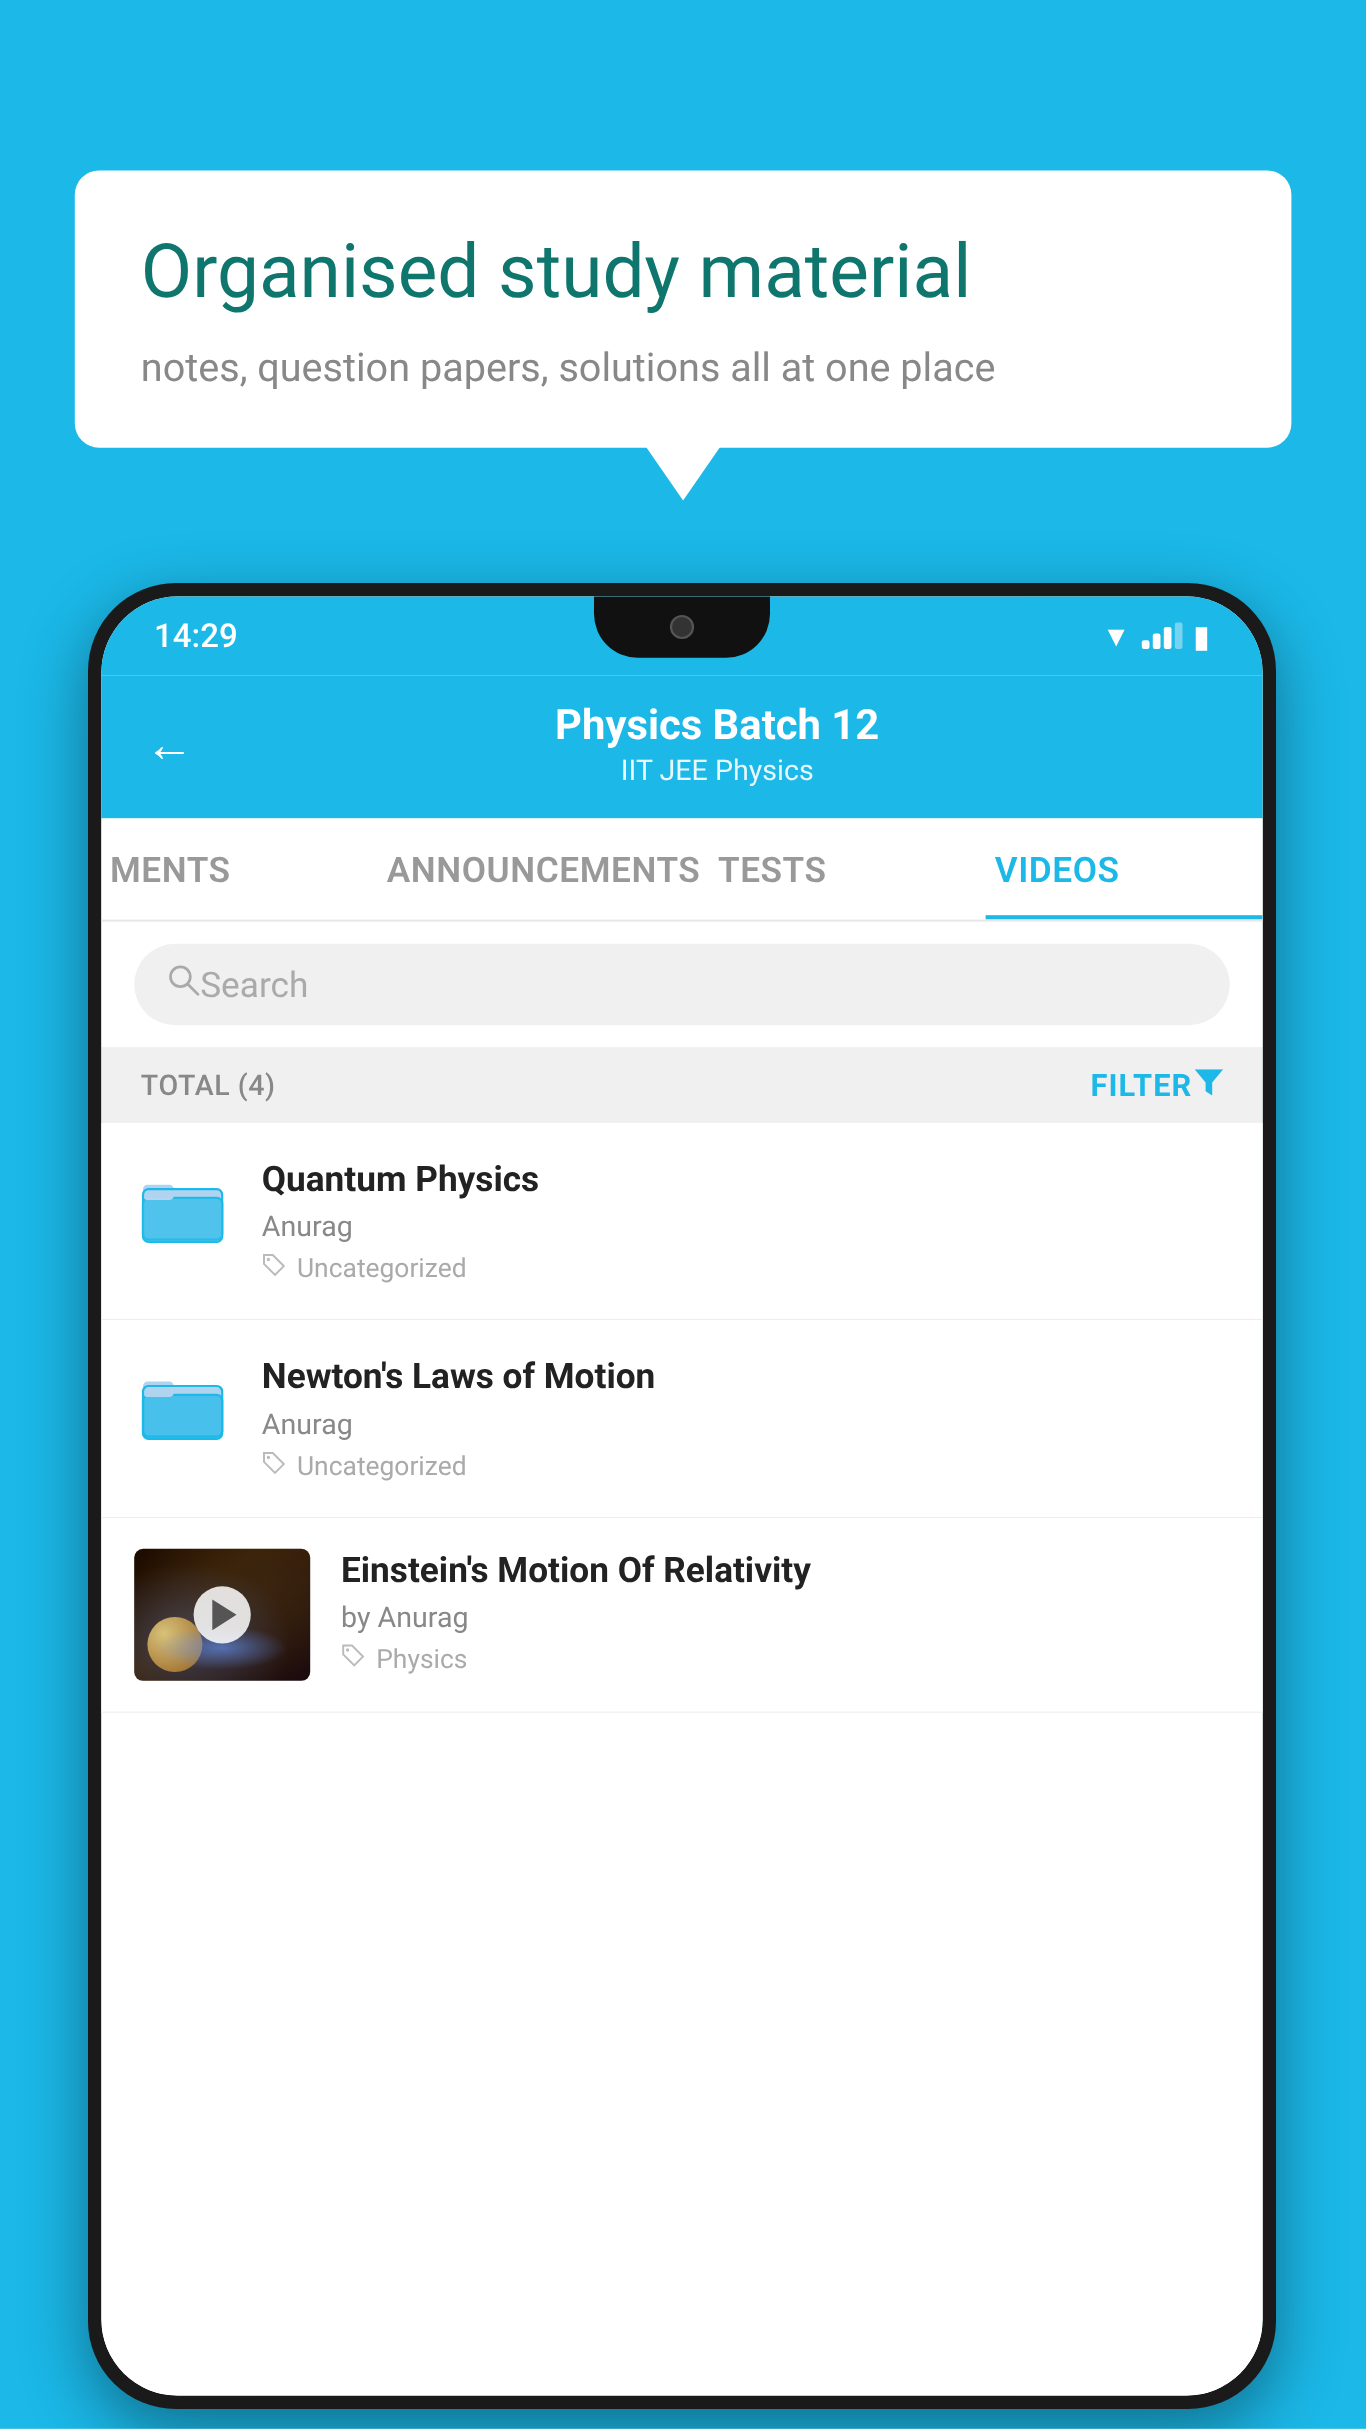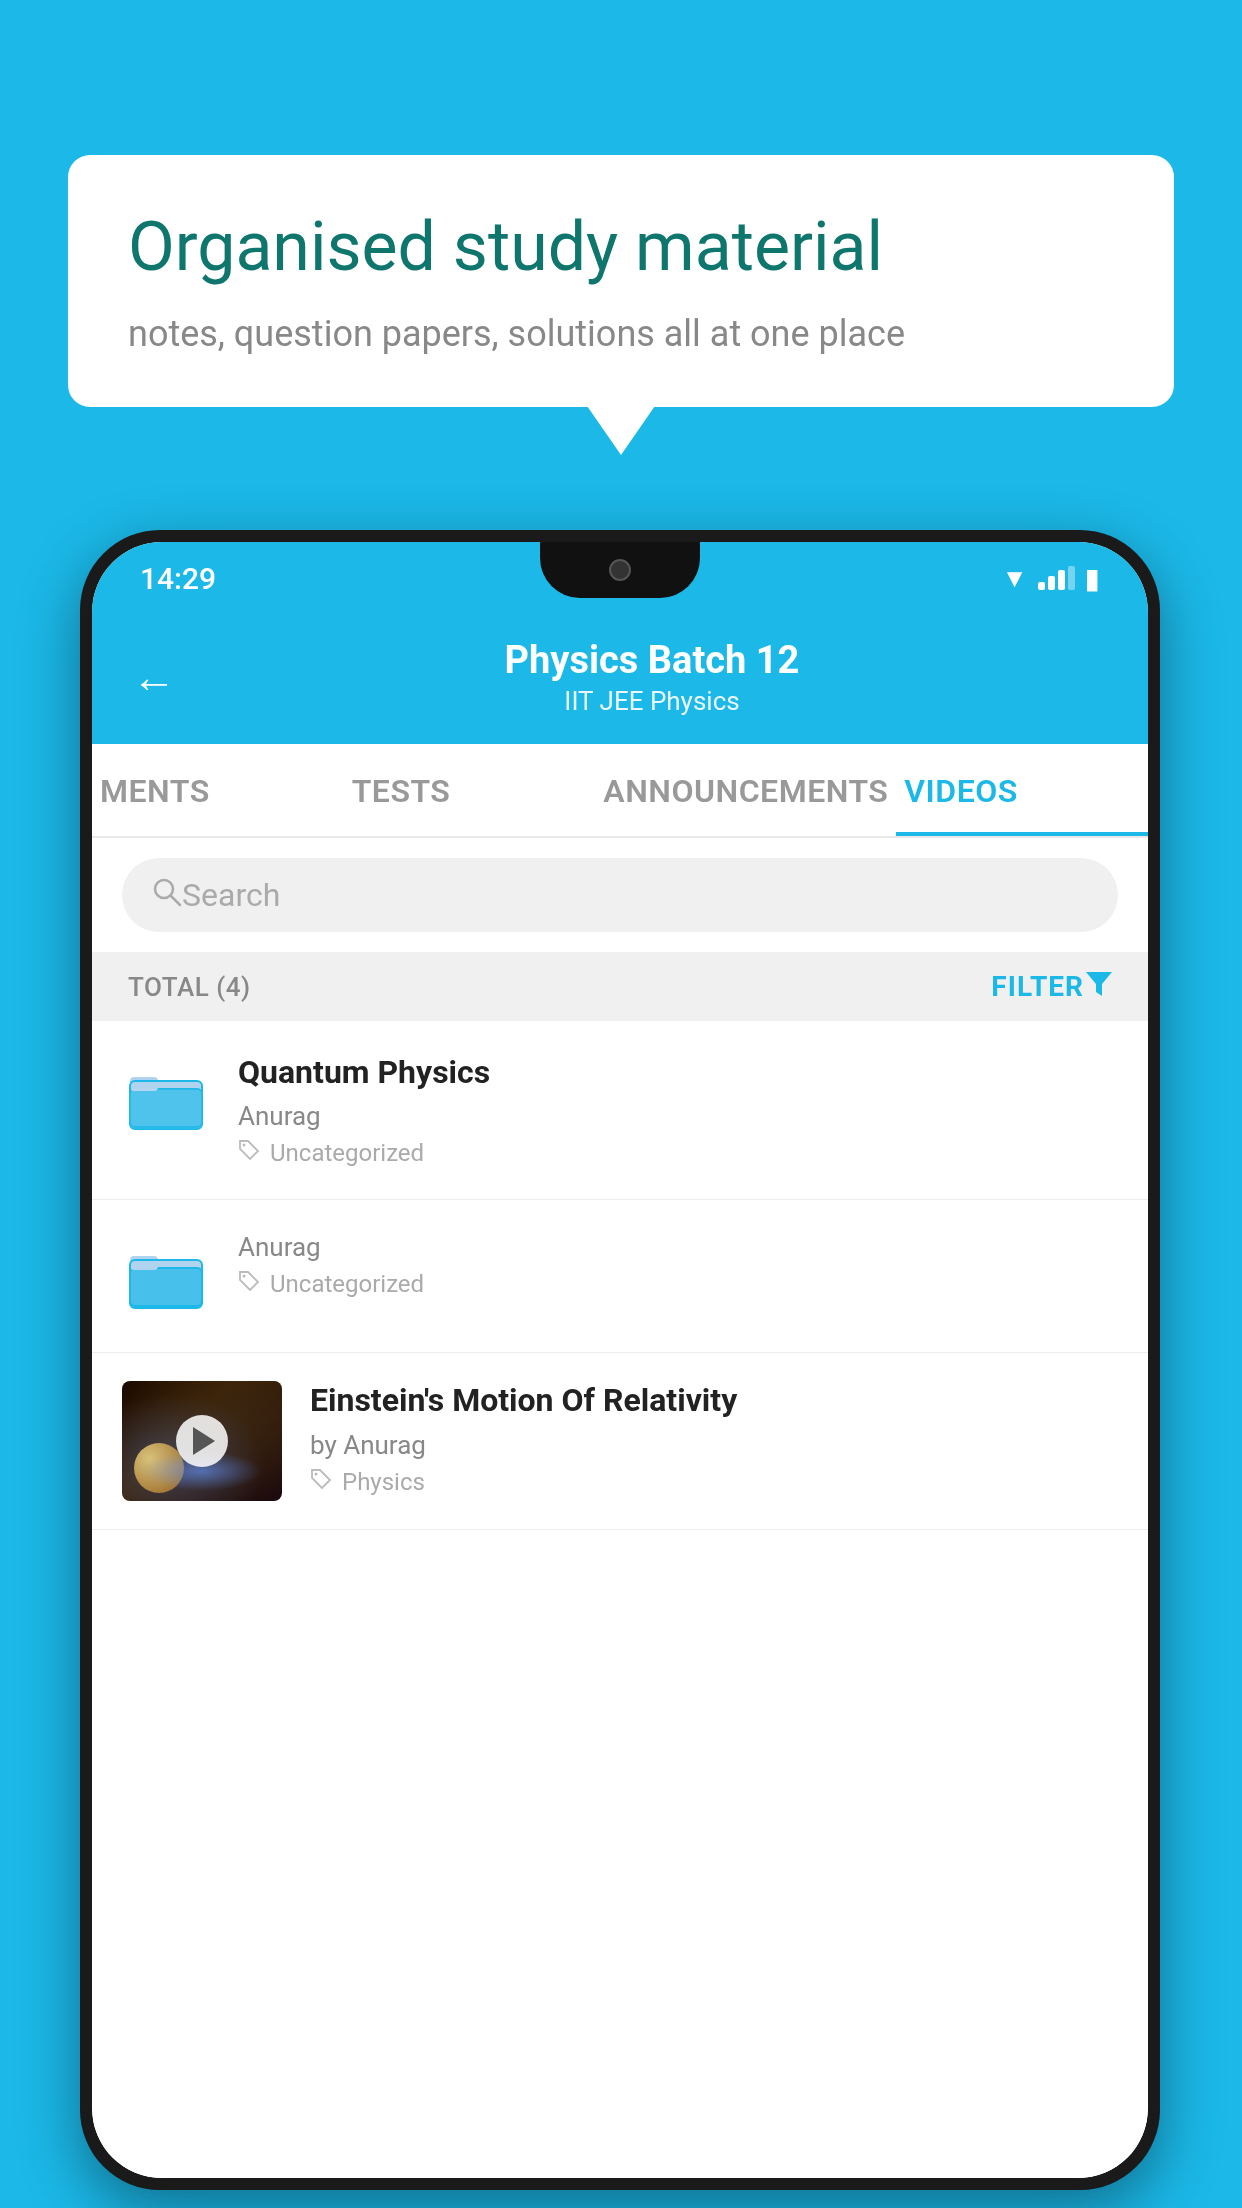--- a/index.html
+++ b/index.html
@@ -417,24 +417,24 @@
             <div class="header-subtitle">IIT JEE    Physics</div>
           </div>
         </div>
       </div>
 
       <div class="tabs-container">
         <div class="tab">
           <span>MENTS</span>
         </div>
         <div class="tab">
+          <span>ANNOUNCEMENTS</span>
+        </div>
+        <div class="tab">
           <span>TESTS</span>
-        </div>
-        <div class="tab">
-          <span>ANNOUNCEMENTS</span>
         </div>
         <div class="tab active">
           <span>VIDEOS</span>
         </div>
       </div>
 
       <div class="search-container">
         <div class="search-input-wrap">
           <span style="color:#aaa;font-size:30px;">
             <svg width="30" height="30" viewBox="0 0 30 30" fill="none">
@@ -495,20 +495,21 @@
           <div class="folder-icon-container">
             <svg class="folder-svg" viewBox="0 0 76 68" fill="none">
               <rect x="2" y="18" width="72" height="46" rx="5" fill="#b0d4f0"></rect>
               <rect x="2" y="26" width="72" height="40" rx="5" fill="#1bb8e8" opacity="0.7"></rect>
               <rect x="2" y="26" width="72" height="40" rx="5" fill="none" stroke="#1bb8e8" stroke-width="2"></rect>
               <rect x="2" y="14" width="28" height="14" rx="4" fill="#b0d4f0"></rect>
               <rect x="2" y="18" width="72" height="46" rx="5" fill="none" stroke="#1bb8e8" stroke-width="2"></rect>
             </svg>
           </div>
           <div class="video-info">
+            <div class="video-title">Newton's Laws of Motion</div>
             <div class="video-author">Anurag</div>
             <div class="video-tag">
               <span>
                 <svg width="22" height="22" viewBox="0 0 22 22" fill="none">
                   <path d="M2 2h8l10 10-8 8L2 10V2z" stroke="#bbb" stroke-width="1.8" fill="none"></path>
                   <circle cx="6" cy="6" r="1.5" fill="#bbb"></circle>
                 </svg>
               </span>
               <span>Uncategorized</span>
             </div>

